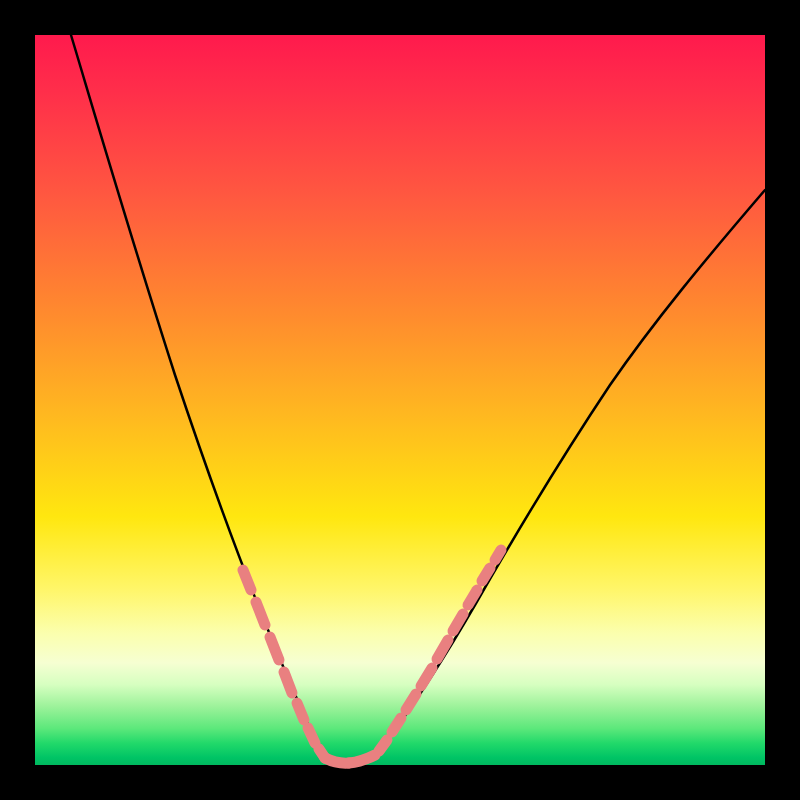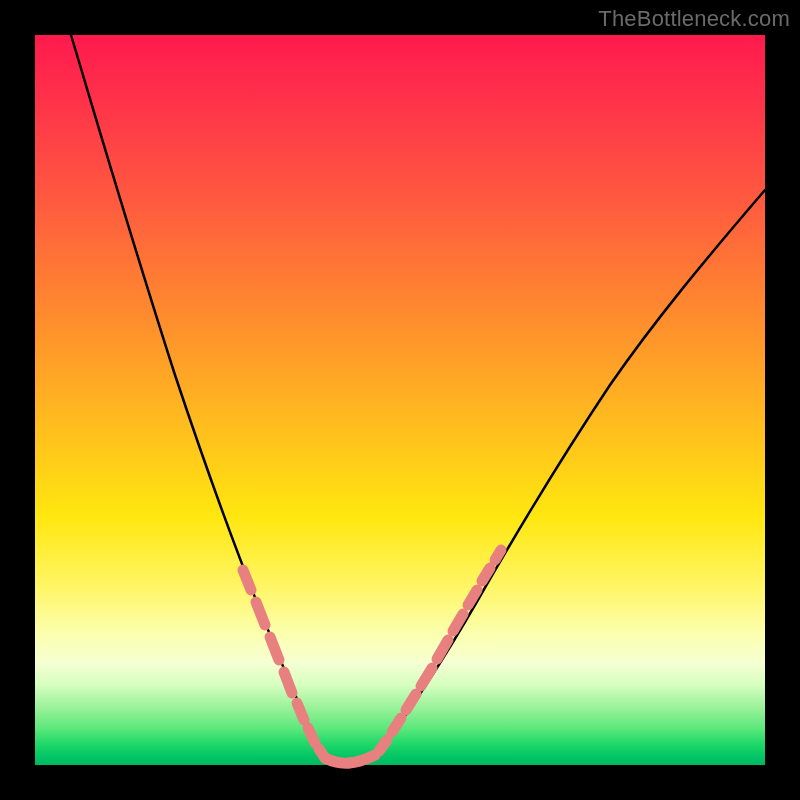--- a/index.html
+++ b/index.html
@@ -60,21 +60,20 @@
     width: 730px;
     height: 730px;
     overflow: visible;
   }
 </style>
 </head>
 <body>
 
 <div class="frame">
 
-  <div class="watermark">TheBottleneck.com</div>
 
   <div class="plot-area">
 
     <svg class="curve" viewBox="0 0 730 730" preserveAspectRatio="none">
 
       <path d="M 36 0
                C 60 80, 95 200, 140 340
                C 170 430, 195 500, 225 575
                C 245 625, 262 665, 278 700
                C 286 716, 294 724, 302 728

